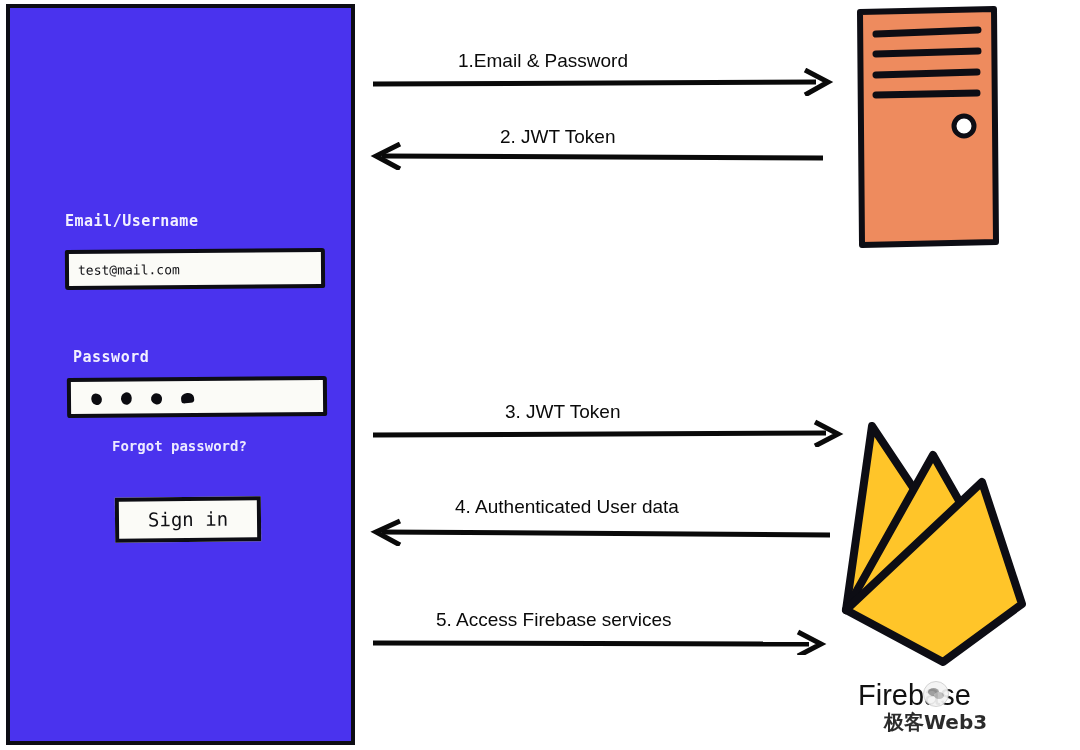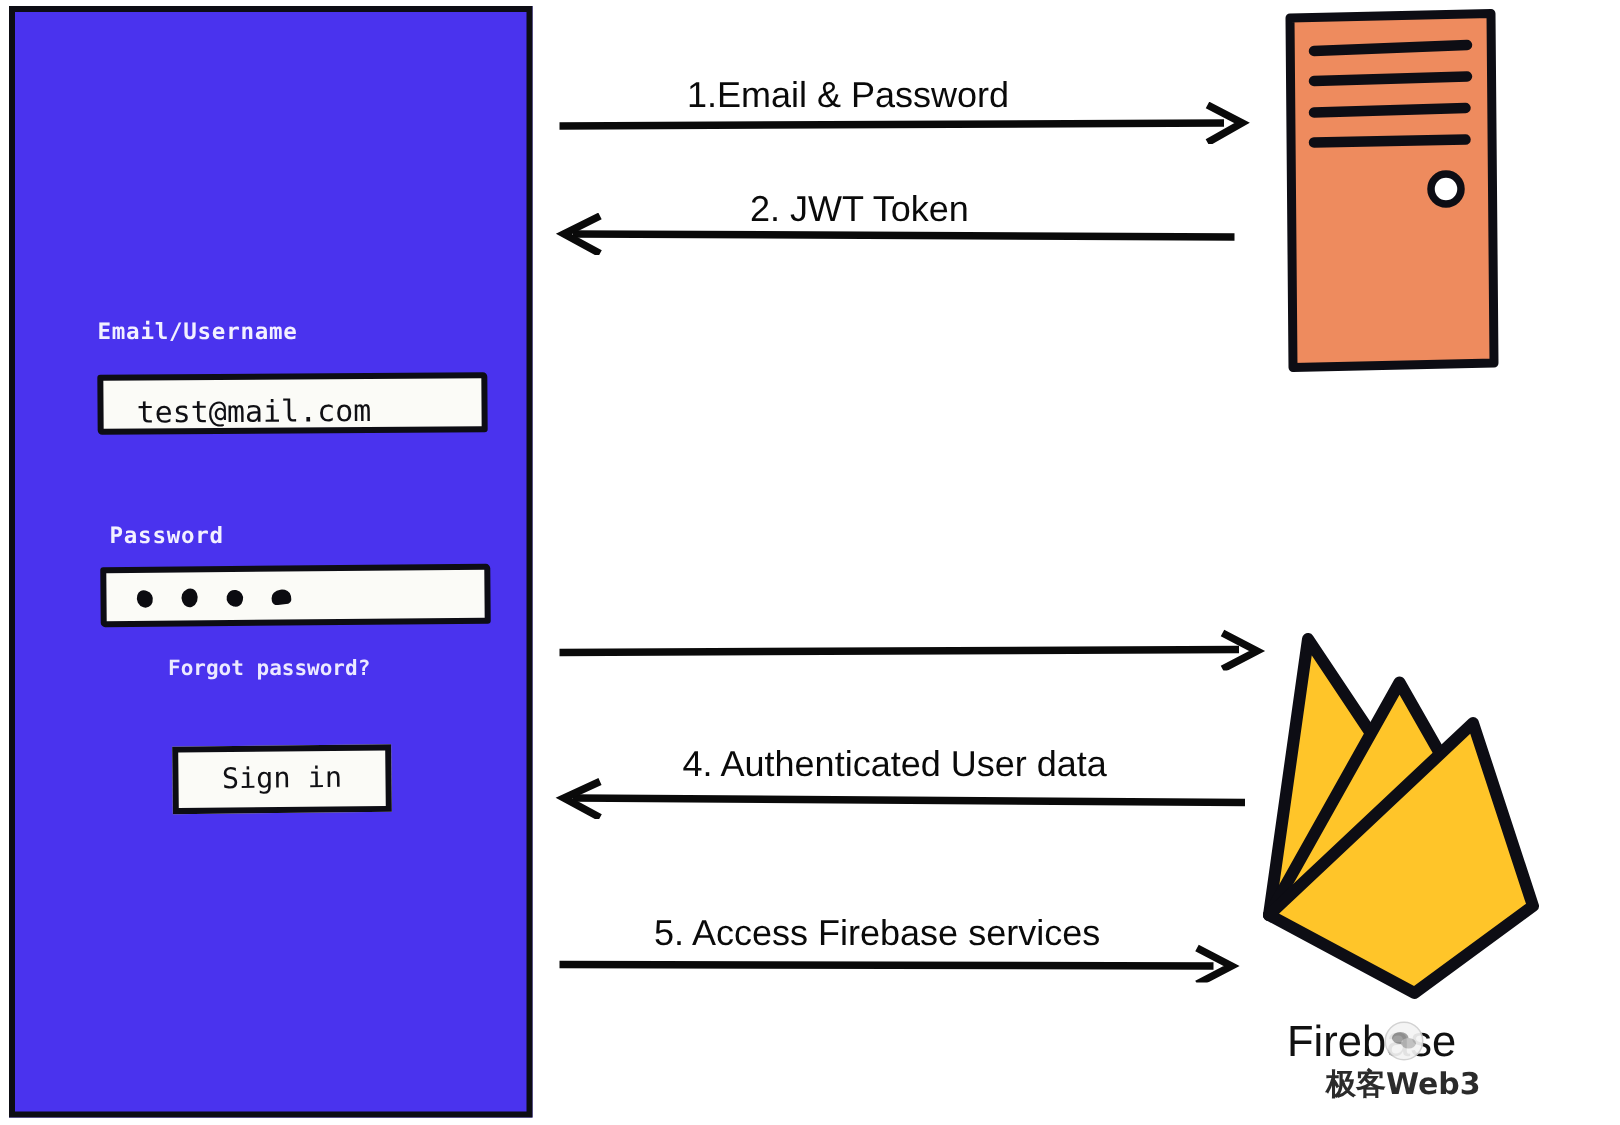--- a/index.html
+++ b/index.html
@@ -63,25 +63,25 @@
   .input-email {
     left: 55px;
     top: 241px;
     width: 260px;
     height: 40px;
     transform: rotate(-0.4deg);
     border-radius: 2px 3px 2px 3px;
   }
   .input-email-text {
     position: absolute;
-    left: 22px;
+    left: 9px;
     top: 9px;
     color: #101014;
     font-family: "DejaVu Sans Mono", "Liberation Mono", monospace;
-    font-size: 20px;
+    font-size: 13px;
   }
   .input-password {
     left: 57px;
     top: 369px;
     width: 260px;
     height: 40px;
     transform: rotate(-0.5deg);
     border-radius: 2px 3px 2px 3px;
   }
   .dots-wrap {
@@ -133,21 +133,21 @@
     line-height: 37px;
     text-align: center;
   }
 
   
   .flow-arrow { position: absolute; }
   .flow-label {
     position: absolute;
     color: #0a0a0a;
     font-family: "Liberation Sans", sans-serif;
-    font-size: 24px;
+    font-size: 19px;
     white-space: nowrap;
   }
 
   
   .server-box { position: absolute; }
   .node-caption {
     position: absolute;
     color: #0a0a0a;
     font-family: "Liberation Sans", sans-serif;
     font-size: 29px;
@@ -245,20 +245,21 @@
 
   <svg class="server-box" style="left:846px; top:2px;" width="170" height="250">
     <path d="M14,10 L148,7 L150,240 L16,243 Z" fill="#ee8b5e" stroke="#0d0d14" stroke-width="6" stroke-linejoin="round"></path>
     <path d="M30,32 L132,28" stroke="#0d0d14" stroke-width="7" stroke-linecap="round"></path>
     <path d="M30,52 L132,49" stroke="#0d0d14" stroke-width="7" stroke-linecap="round"></path>
     <path d="M30,73 L131,70" stroke="#0d0d14" stroke-width="7" stroke-linecap="round"></path>
     <path d="M30,93 L131,91" stroke="#0d0d14" stroke-width="7" stroke-linecap="round"></path>
     <circle cx="118" cy="124" r="10" fill="#ffffff" stroke="#0d0d14" stroke-width="5"></circle>
   </svg>
 
+  <div class="flow-label" style="left:505px; top:401px;">3. JWT Token</div>
   <svg class="flow-arrow" style="left:368px; top:419px;" width="480" height="28">
     <line x1="5" y1="16" x2="458" y2="14" stroke="#0a0a0a" stroke-width="5"></line>
     <polyline points="447,3 470,15 447,27" fill="none" stroke="#0a0a0a" stroke-width="5" stroke-linejoin="miter"></polyline>
   </svg>
 
   <div class="flow-label" style="left:455px; top:496px;">4. Authenticated User data</div>
   <svg class="flow-arrow" style="left:368px; top:518px;" width="470" height="28">
     <line x1="14" y1="14" x2="462" y2="17" stroke="#0a0a0a" stroke-width="5"></line>
     <polyline points="32,3 8,14 32,27" fill="none" stroke="#0a0a0a" stroke-width="5" stroke-linejoin="miter"></polyline>
   </svg>

